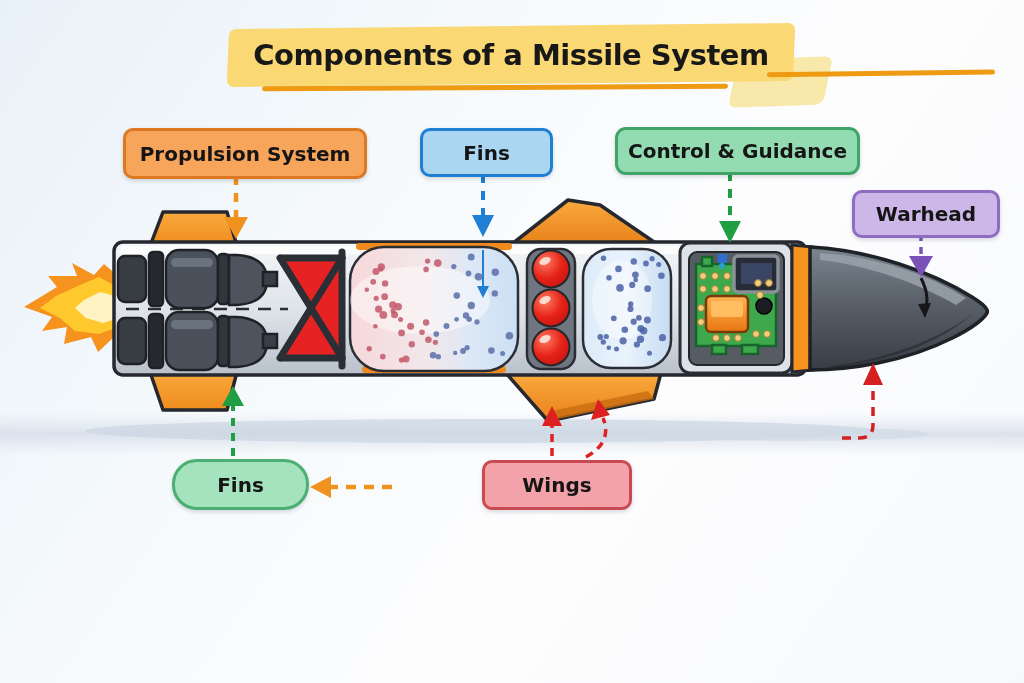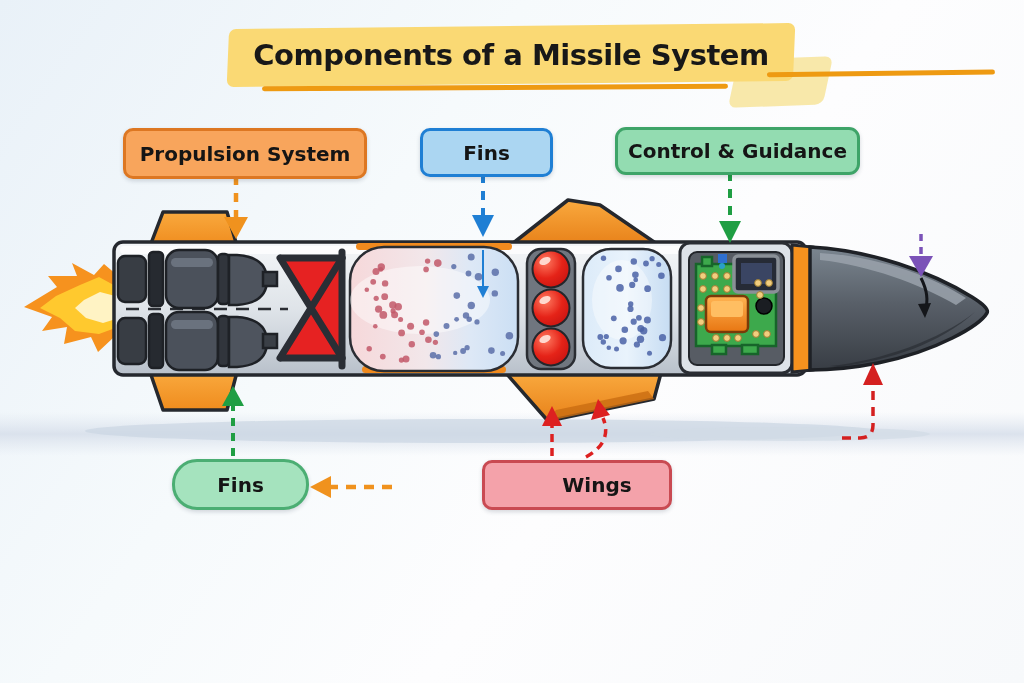--- a/index.html
+++ b/index.html
@@ -355,19 +355,22 @@
 
   <div class="label-box" id="lbl-propulsion" style="background: rgb(248, 165, 92); border-color: rgb(221, 119, 34);">
     <span>Propulsion System</span>
   </div>
   <div class="label-box" id="lbl-fuel" style="background: rgb(171, 214, 242); border-color: rgb(31, 127, 212);">
     <span>Fins</span>
   </div>
   <div class="label-box" id="lbl-control" style="background: rgb(147, 220, 177); border-color: rgb(62, 164, 104);">
     <span>Control &amp; Guidance</span>
   </div>
+  <div class="label-box" id="lbl-warhead" style="background: rgb(205, 183, 233); border-color: rgb(143, 108, 194);">
+    <span>Warhead</span>
+  </div>
   <div class="label-box" id="lbl-fins" style="background: rgb(165, 227, 190); border-color: rgb(75, 174, 115); border-radius: 25px;">
     <span>Fins</span>
   </div>
-  <div class="label-box" id="lbl-wings" style="background: rgb(244, 162, 170); border-color: rgb(201, 74, 82); padding-left: 40px;">
+  <div class="label-box" id="lbl-wings" style="background: rgb(244, 162, 170); border-color: rgb(201, 74, 82);">
     <span>Wings</span>
   </div>
 </div>
 
 </body></html>

